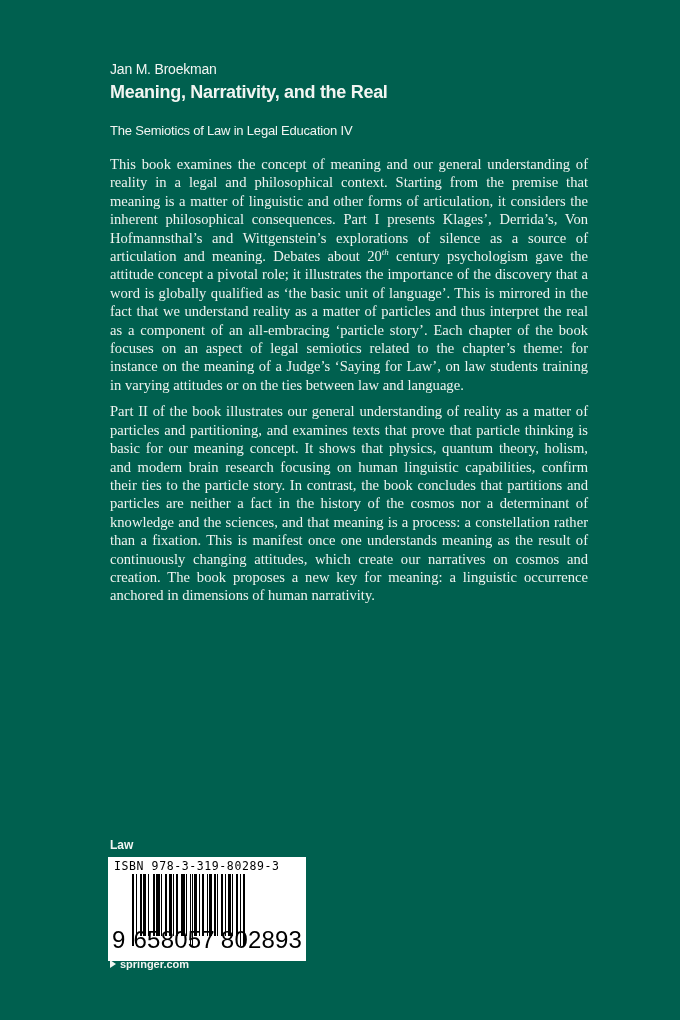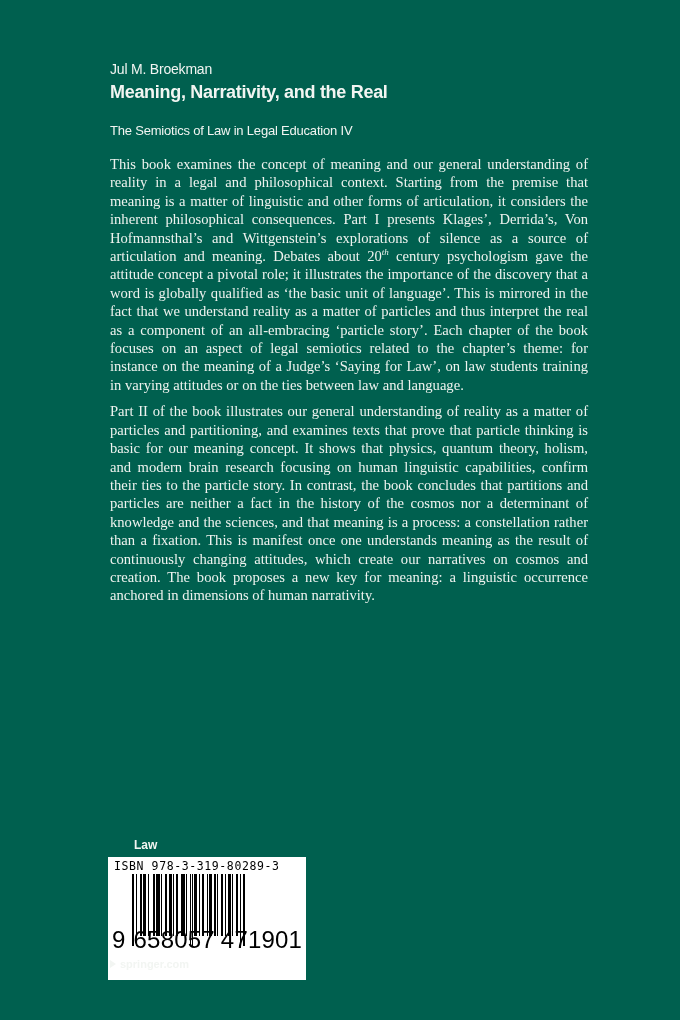--- a/index.html
+++ b/index.html
@@ -22,24 +22,24 @@
       font-family: "Liberation Serif", serif;
       font-size: 14.6px; line-height: 18.4px;
       color: #eef3ef;
       text-align: justify;
     }
     .blurb p { margin: 0 0 8px 0; }
     .blurb sup { font-size: 9px; line-height: 0; vertical-align: super; font-style: italic; }
     .category {
       position: absolute; left: 110px; top: 838px;
       font-family: "Liberation Sans", sans-serif;
-      font-size: 12px; font-weight: bold; color: #f2f5f2; margin-left: 24px;
+      font-size: 12px; font-weight: bold; color: #f2f5f2;
     }
     .barcode-box {
-      position: absolute; left: 108px; top: 857px; width: 198px; height: 123px;
+      position: absolute; left: 108px; top: 857px; width: 198px; height: 104px;
       background: #ffffff; color: #000;
     }
     .isbn-text {
       position: absolute; left: 6px; top: 2px;
       font-family: "DejaVu Sans Mono", monospace;
       font-size: 11.5px; letter-spacing: 0.6px;
     }
     .bars {
       position: absolute; left: 24px; top: 17px; width: 150px; height: 62px;
       display: flex; align-items: flex-start;
@@ -64,21 +64,21 @@
     .springer .arrow {
       width: 0; height: 0; border-left: 6px solid #f2f5f2;
       border-top: 4px solid transparent; border-bottom: 4px solid transparent;
       margin-right: 4px;
     }
   </style>
 </head>
 <body>
 
 <div class="header">
-  <div class="author">Jul M. Broekman</div>
+  <div class="author">Jan M. Broekman</div>
   <div class="title">Meaning, Narrativity, and the Real</div>
   <div class="subtitle">The Semiotics of Law in Legal Education IV</div>
 </div>
 
 <div class="blurb">
   <p><span>This book examines the concept of meaning and our general understanding of reality in a legal and philosophical context. Starting from the premise that meaning is a matter of linguistic and other forms of articulation, it considers the inherent philosophical consequences. Part I presents Klages’, Derrida’s, Von Hofmannsthal’s and Wittgenstein’s explorations of silence as a source of articulation and meaning. Debates about 20</span><sup>th</sup><span> century psychologism gave the attitude concept a pivotal role; it illustrates the importance of the discovery that a word is globally qualified as ‘the basic unit of language’. This is mirrored in the fact that we understand reality as a matter of particles and thus interpret the real as a component of an all-embracing ‘particle story’. Each chapter of the book focuses on an aspect of legal semiotics related to the chapter’s theme: for instance on the meaning of a Judge’s ‘Saying for Law’, on law students training in varying attitudes or on the ties between law and language.</span></p>
   <p>Part II of the book illustrates our general understanding of reality as a matter of particles and partitioning, and examines texts that prove that particle thinking is basic for our meaning concept. It shows that physics, quantum theory, holism, and modern brain research focusing on human linguistic capabilities, confirm their ties to the particle story. In contrast, the book concludes that partitions and particles are neither a fact in the history of the cosmos nor a determinant of knowledge and the sciences, and that meaning is a process: a constellation rather than a fixation. This is manifest once one understands meaning as the result of continuously changing attitudes, which create our narratives on cosmos and creation. The book proposes a new key for meaning: a linguistic occurrence anchored in dimensions of human narrativity.</p>
 </div>
 
 <div class="category">Law</div>
@@ -140,19 +140,19 @@
       <span style="width:3px"></span>
       <span class="gap" style="width:1px"></span>
     <span style="width:1px"></span>
       <span class="gap" style="width:3px"></span>
       <span style="width:2px"></span>
       <span class="gap" style="width:2px"></span>
     <span class="tall" style="width:1px"></span>
       <span class="gap" style="width:2px"></span>
       <span class="tall" style="width:2px"></span>
   </div>
-  <div class="ean-text"><span class="lead">9</span><span>658057</span><span class="mid">471901</span></div>
+  <div class="ean-text"><span class="lead">9</span><span>658057</span><span class="mid">802893</span></div>
 </div>
 
 <div class="springer">
   <span class="arrow"></span>
   <span>springer.com</span>
 </div>
 
 </body></html>

